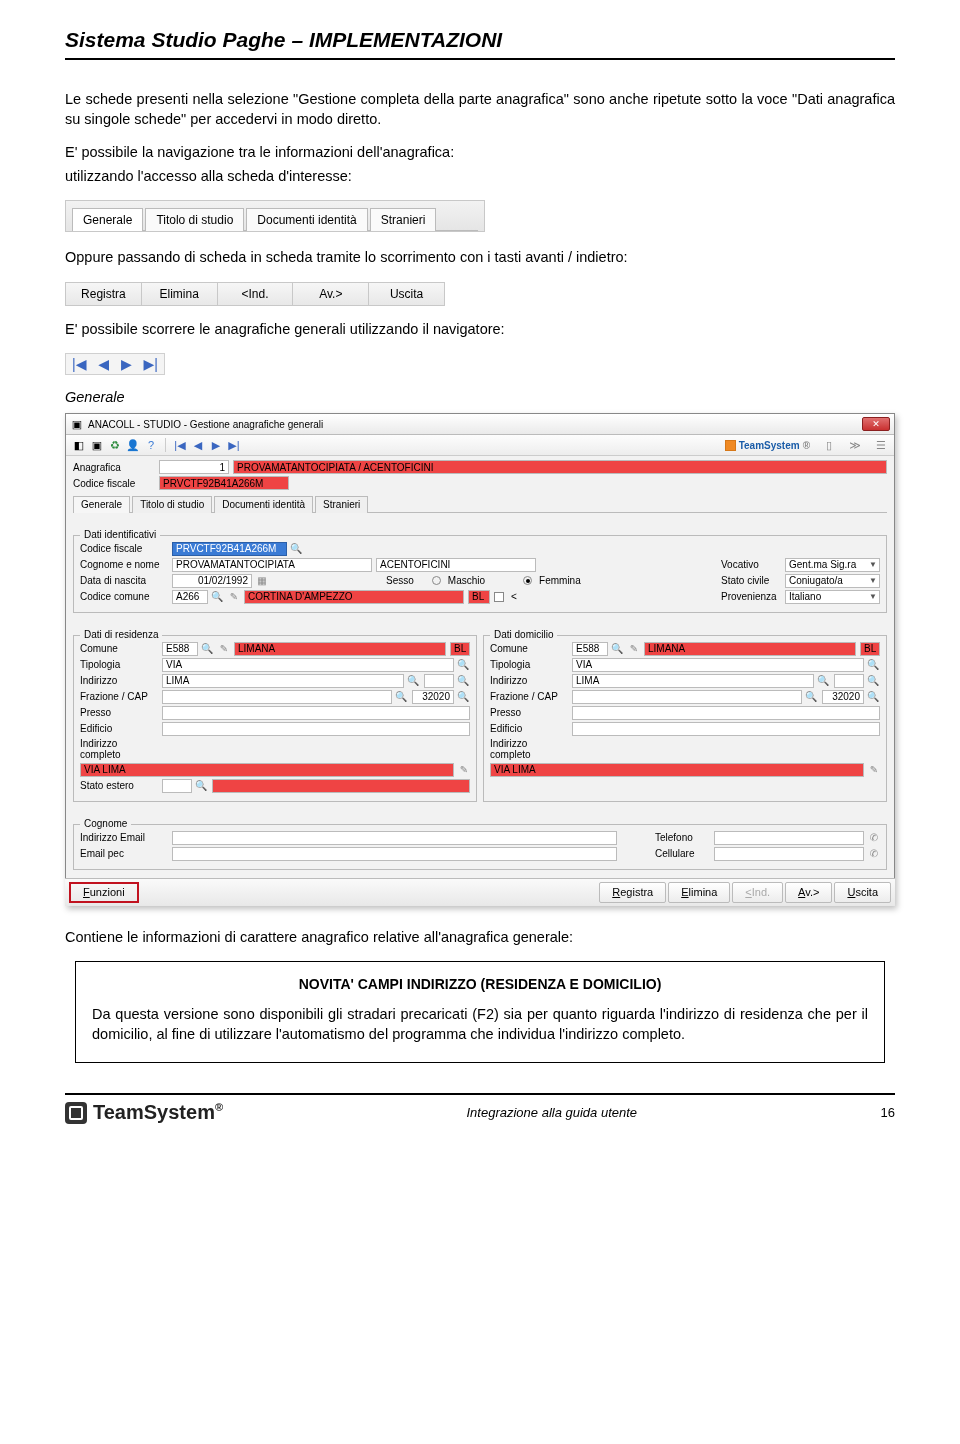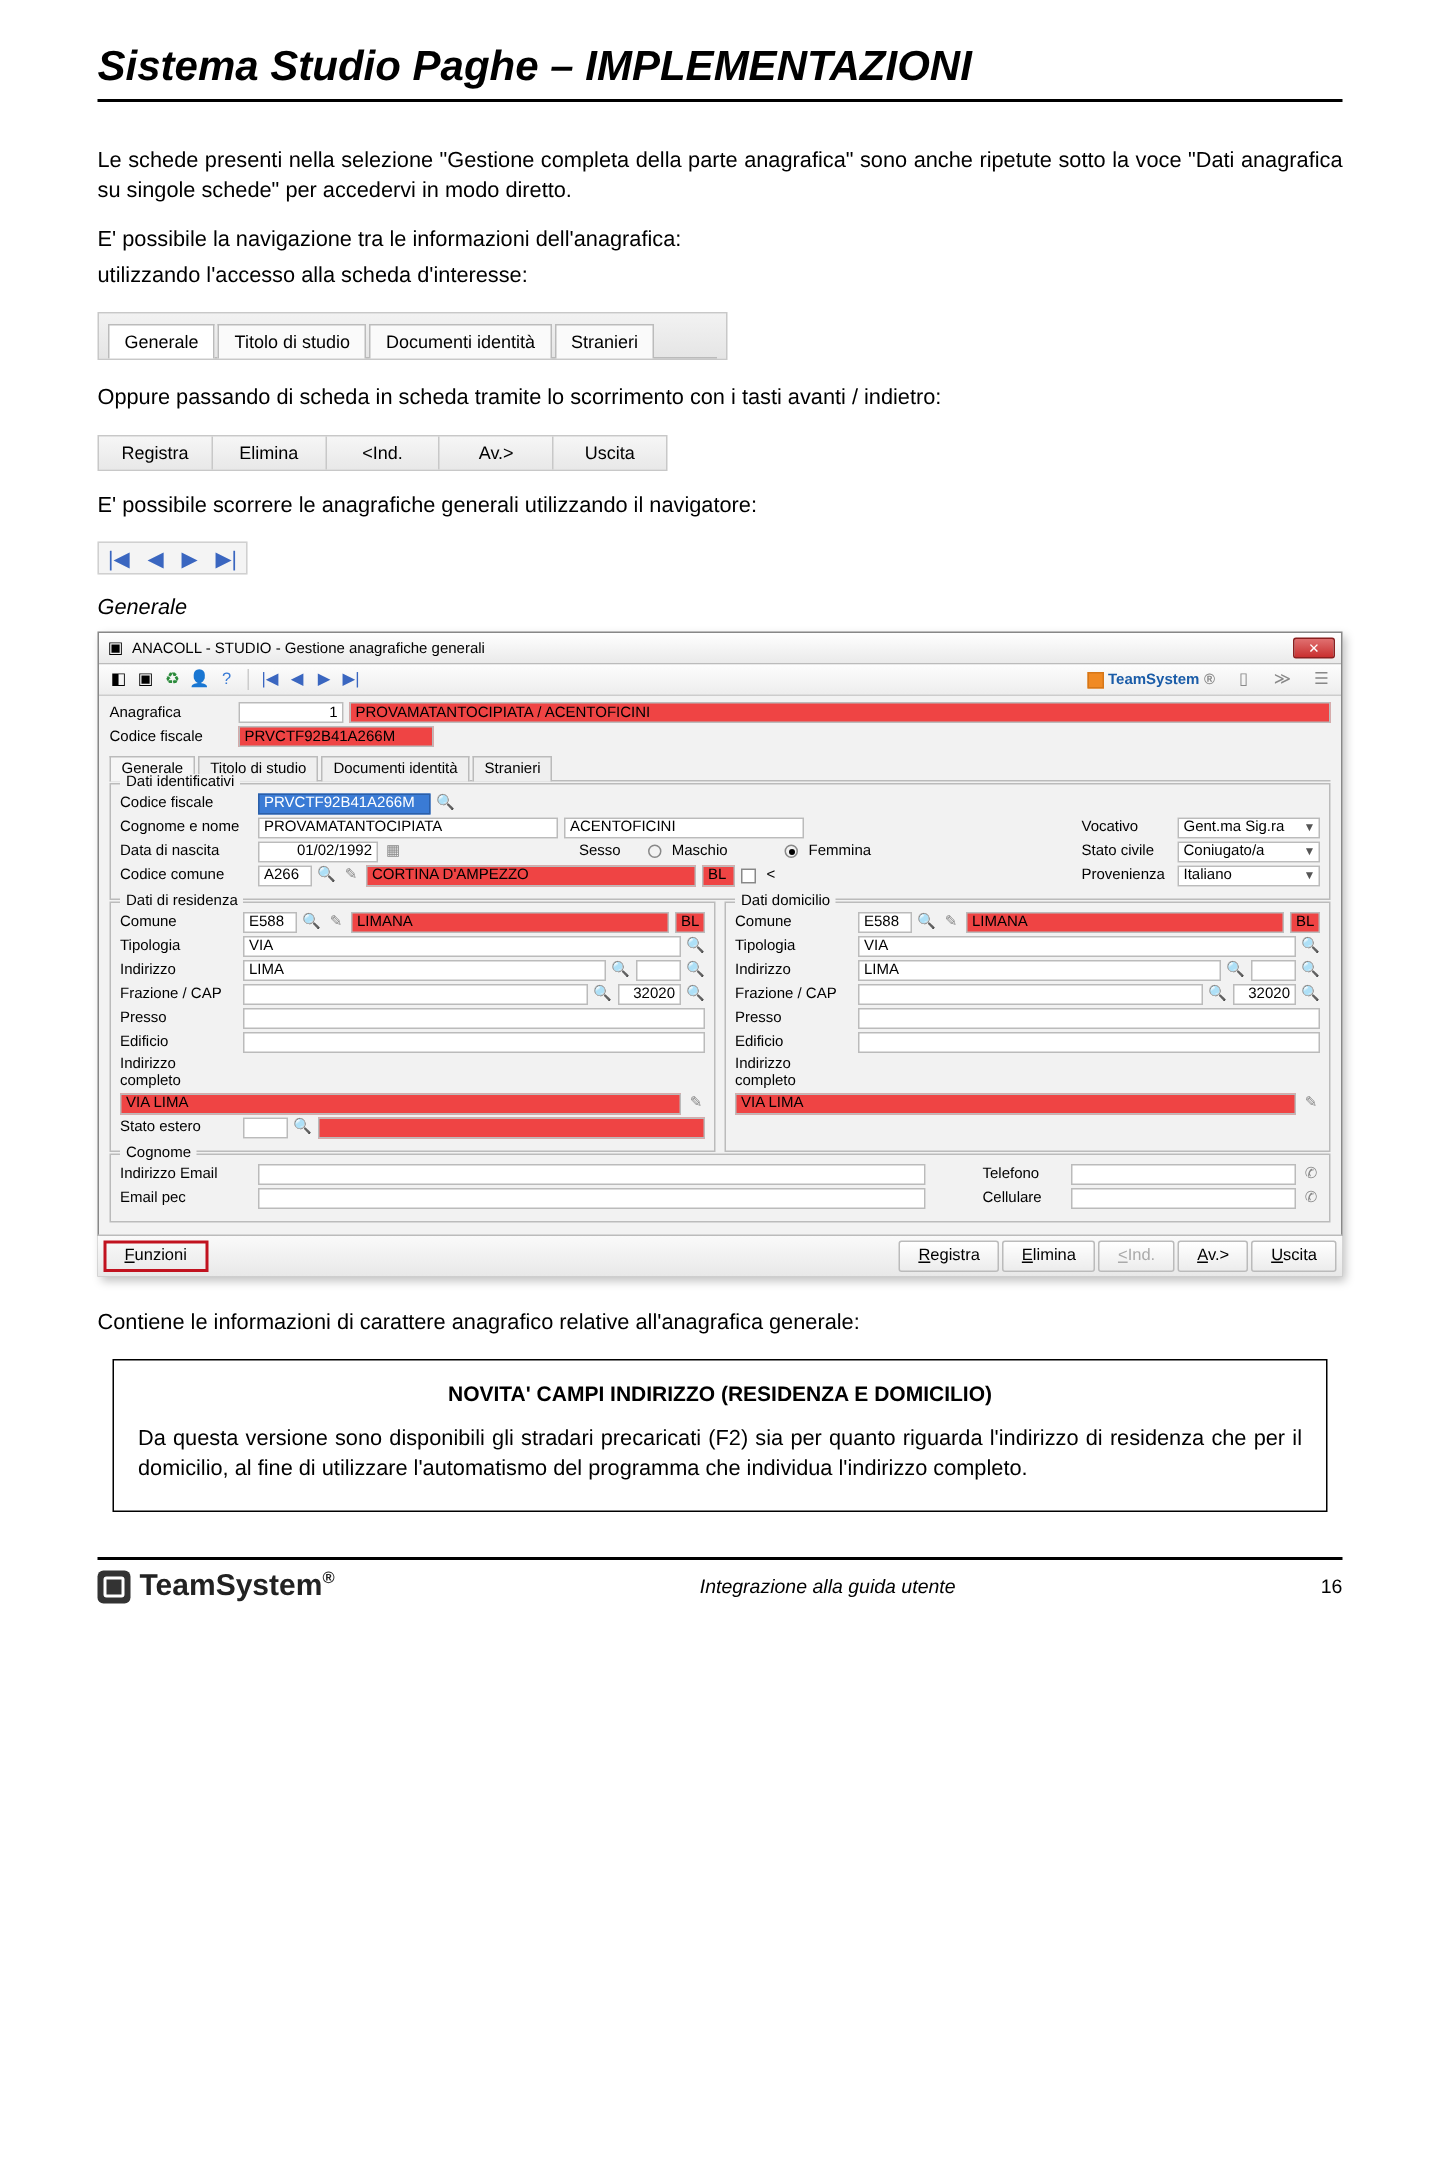--- a/index.html
+++ b/index.html
@@ -7,21 +7,21 @@
     margin: 0;
     background: #fff;
     font-family: Arial, Helvetica, sans-serif;
     color: #000;
     width: 960px;
   }
   .page {
     padding: 28px 65px 20px 65px;
   }
   .header-title {
-    font-size: 28px;
+    font-size: 21px;
     font-weight: bold;
     font-style: italic;
     margin-bottom: 6px;
   }
   .hr { border: 0; border-top: 2px solid #000; margin: 0 0 30px 0; }
   .body-text {
     font-size: 14.5px;
     line-height: 1.35;
     margin: 0 0 14px 0;
     text-align: justify;
@@ -161,21 +161,21 @@
     border:1px solid #bbb; border-bottom:none;
     padding:2px 7px; margin-right:2px;
     background:#efefef;
     font-size:10px;
     position:relative; top:1px;
   }
   .inner-tabs .itab.active { background:#f6f6f6; }
 
   .group {
     border:1px solid #bbb;
-    margin-top:1px;
+    margin-top:22px;
     padding:4px 6px 6px 6px;
     position:relative;
   }
   .group-title {
     position:absolute; top:-7px; left:6px;
     background:#f2f2f2; padding:0 4px;
     font-size:10px;
   }
   .cols2 { display:flex; gap:6px; }
   .cols2 > .group { flex:1; }

